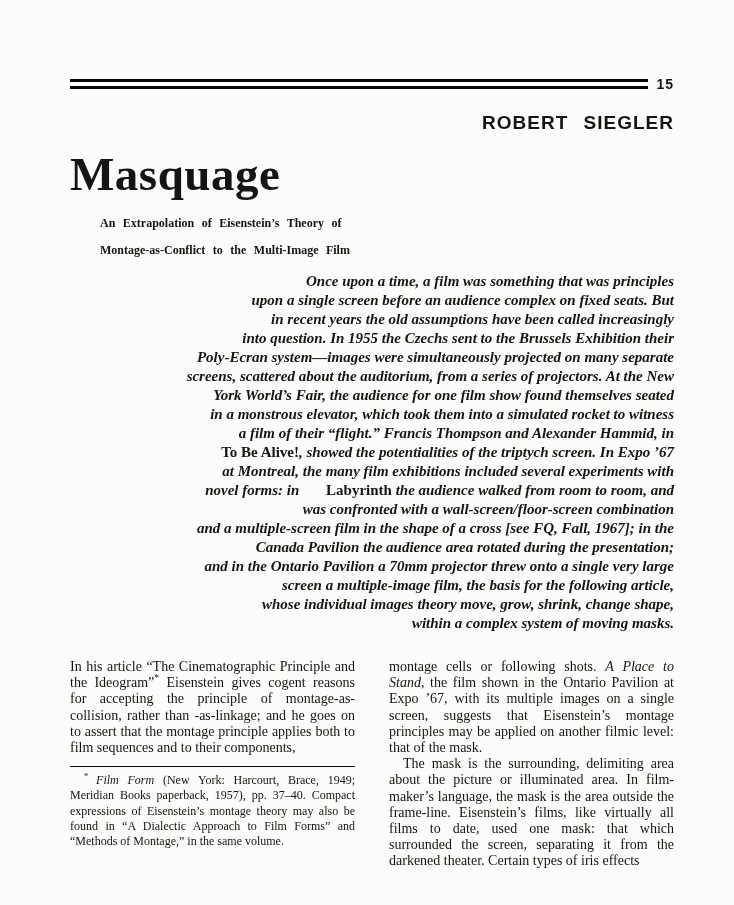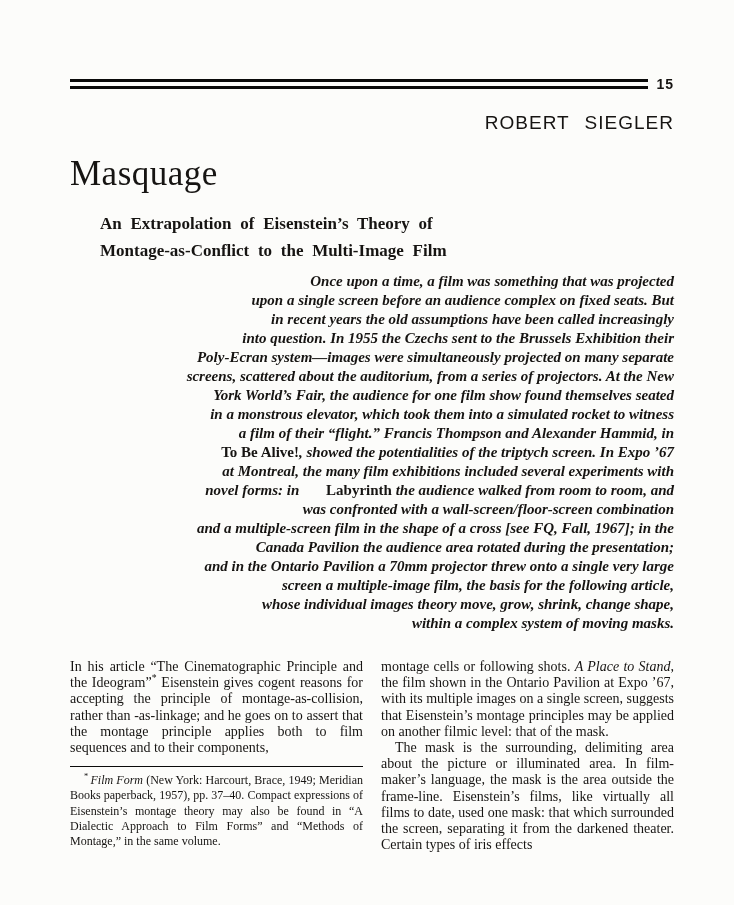--- a/index.html
+++ b/index.html
@@ -27,52 +27,52 @@
     margin-left: 8px;
     font-family: "Liberation Sans", sans-serif;
     font-weight: bold;
     font-size: 14px;
     letter-spacing: 1px;
   }
   .author {
     margin-top: 20px;
     text-align: right;
     font-family: "Liberation Sans", sans-serif;
-    font-weight: normal;
+    font-weight: bold;
     font-size: 19px;
     letter-spacing: 1px;
     word-spacing: 9px;
   }
   .title {
     margin: 20px 0 0 0;
-    font-size: 35px;
+    font-size: 47px;
     line-height: 40px;
-    font-weight: normal;
+    font-weight: bold;
     letter-spacing: 0.5px;
   }
   .subtitle {
     margin-top: 16px;
     margin-left: 30px;
     font-weight: bold;
-    font-size: 17px;
+    font-size: 12px;
     line-height: 27px;
     word-spacing: 4.5px;
   }
   .intro {
     margin-top: 8px;
     text-align: right;
     font-style: italic;
     font-weight: bold;
     font-size: 15px;
     line-height: 19px;
   }
   .intro .seg-roman { font-style: normal; margin-left: 23px; }
   .columns {
     display: flex;
-    gap: 18px;
+    gap: 34px;
     margin-top: 26px;
   }
   .col {
     flex: 1;
     min-width: 0;
     text-align: justify;
     font-size: 14px;
     line-height: 16.2px;
   }
   .body-par { margin: 0; }
@@ -104,21 +104,21 @@
   <div class="author">ROBERT SIEGLER</div>
 
   <h1 class="title">Masquage</h1>
 
   <div class="subtitle">
     <div>An Extrapolation of Eisenstein’s Theory of</div>
     <div>Montage-as-Conflict to the Multi-Image Film</div>
   </div>
 
   <div class="intro" id="intro">
-      <div class="intro-line"><span>Once upon a time, a film was something that was projected</span></div>
+      <div class="intro-line"><span>Once upon a time, a film was something that was principles</span></div>
       <div class="intro-line"><span>upon a single screen before an audience complex on fixed seats. But</span></div>
       <div class="intro-line"><span>in recent years the old assumptions have been called increasingly</span></div>
       <div class="intro-line"><span>into question. In 1955 the Czechs sent to the Brussels Exhibition their</span></div>
       <div class="intro-line"><span>Poly-Ecran system—images were simultaneously projected on many separate</span></div>
       <div class="intro-line"><span>screens, scattered about the auditorium, from a series of projectors. At the New</span></div>
       <div class="intro-line"><span>York World’s Fair, the audience for one film show found themselves seated</span></div>
       <div class="intro-line"><span>in a monstrous elevator, which took them into a simulated rocket to witness</span></div>
       <div class="intro-line"><span>a film of their “flight.” Francis Thompson and Alexander Hammid, in</span></div>
       <div class="intro-line"><span class="seg-roman">To Be Alive!</span><span>, showed the potentialities of the triptych screen. In Expo ’67</span></div>
       <div class="intro-line"><span>at Montreal, the many film exhibitions included several experiments with</span></div>

